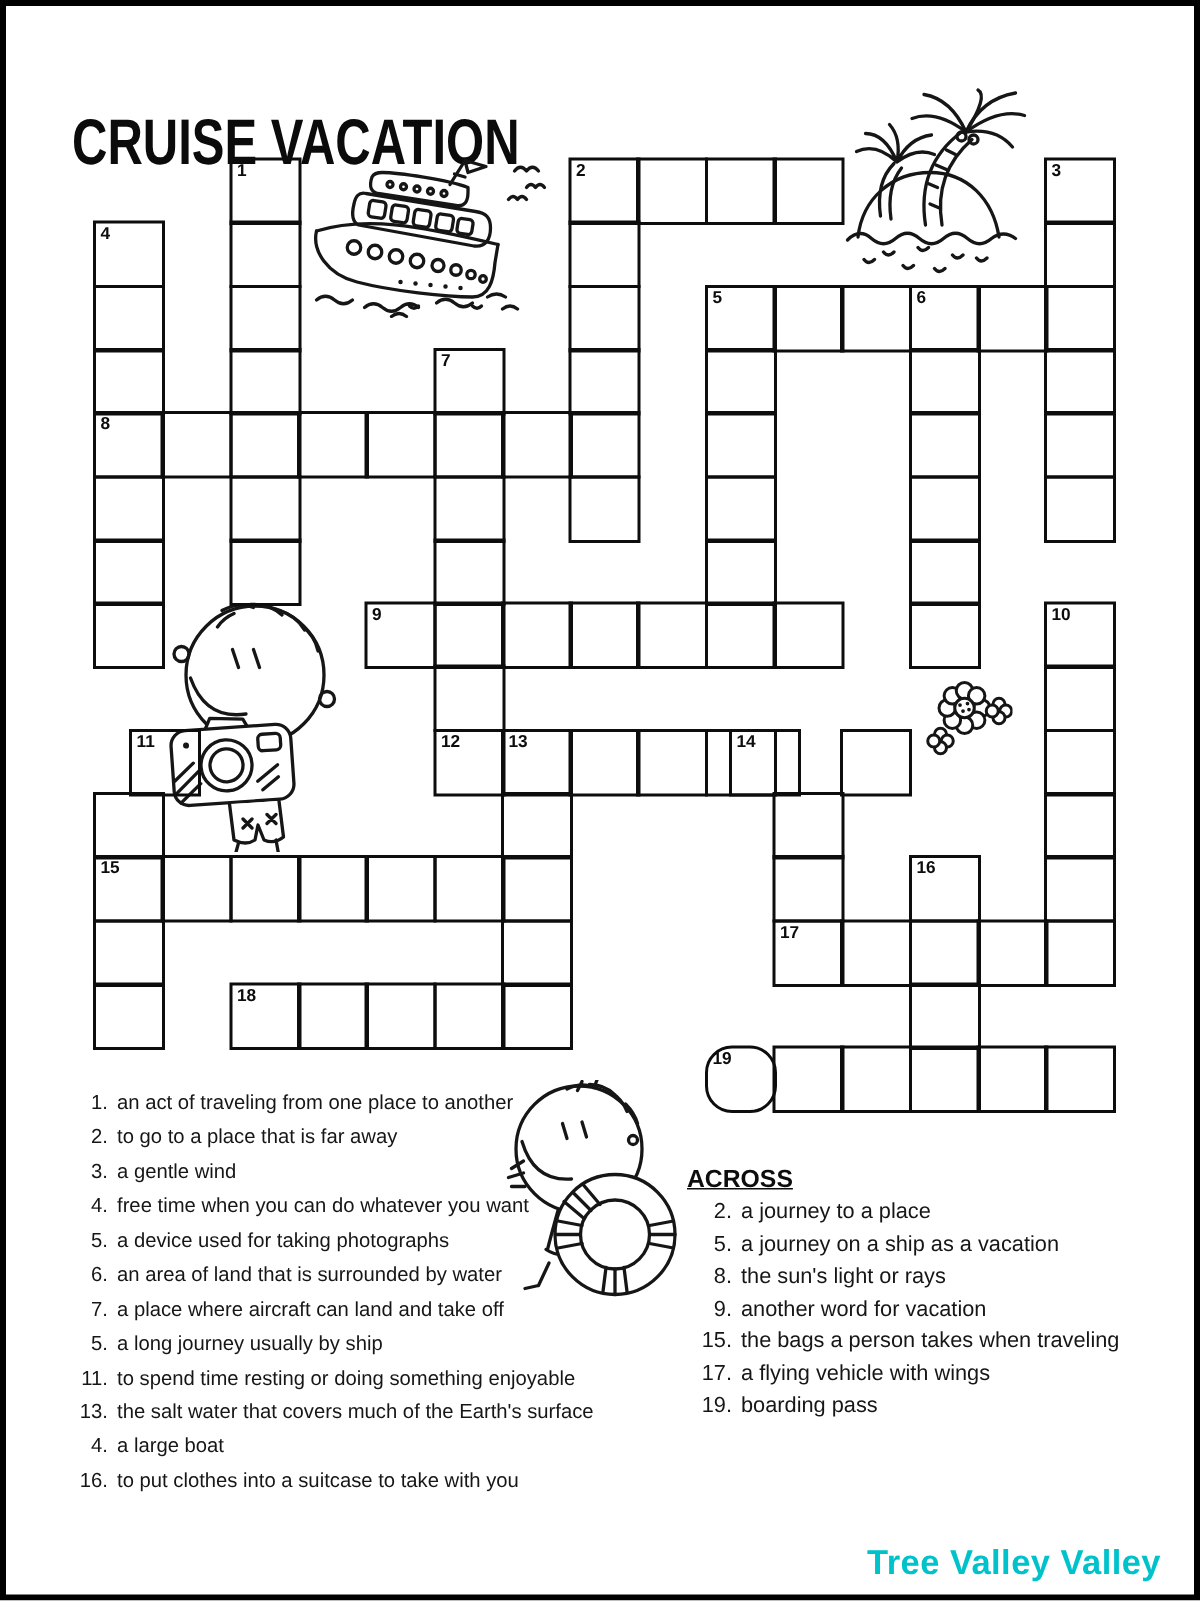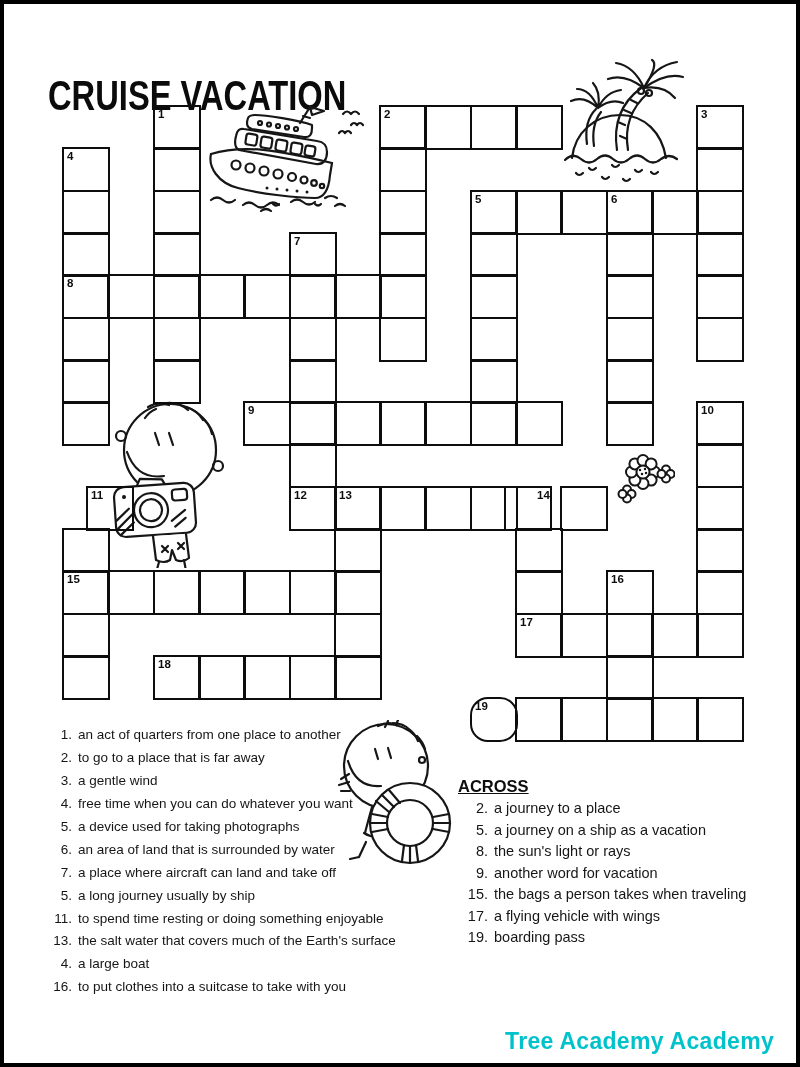--- a/index.html
+++ b/index.html
@@ -264,21 +264,21 @@
     </div>
     <div class="cell" style="left: 289px; top: 486px;">
       <span class="n">12</span>
     </div>
     <div class="cell" style="left: 334px; top: 486px;">
       <span class="n">13</span>
     </div>
     <div class="cell" style="left: 379px; top: 486px;"></div>
     <div class="cell" style="left: 424px; top: 486px;"></div>
     <div class="cell" style="left: 470px; top: 486px;"></div>
-    <div class="cell" style="left: 504px; top: 486px; padding-left: 28px;">
+    <div class="cell" style="left: 486px; top: 486px;">
       <span class="n">14</span>
     </div>
     <div class="cell" style="left: 560px; top: 486px;"></div>
     <div class="cell" style="left: 696px; top: 486px;"></div>
     <div class="cell" style="left: 62px; top: 528px;"></div>
     <div class="cell" style="left: 334px; top: 528px;"></div>
     <div class="cell" style="left: 515px; top: 528px;"></div>
     <div class="cell" style="left: 696px; top: 528px;"></div>
     <div class="cell" style="left: 62px; top: 570px;">
       <span class="n">15</span>
@@ -319,21 +319,21 @@
     <div class="cell" style="left: 560px; top: 697px;"></div>
     <div class="cell" style="left: 606px; top: 697px;"></div>
     <div class="cell" style="left: 651px; top: 697px;"></div>
     <div class="cell" style="left: 696px; top: 697px;"></div>
   </div>
 
 <div class="clue-block" id="down-block">
   <div class="list">
       <div class="clue">
         <span class="num">1.</span>
-        <span class="txt">an act of quarters from one place to another</span>
+        <span class="txt">an act of traveling from one place to another</span>
       </div>
       <div class="clue">
         <span class="num">2.</span>
         <span class="txt">to go to a place that is far away</span>
       </div>
       <div class="clue">
         <span class="num">3.</span>
         <span class="txt">a gentle wind</span>
       </div>
       <div class="clue">
@@ -402,13 +402,13 @@
         <span class="num">17.</span>
         <span class="txt">a flying vehicle with wings</span>
       </div>
       <div class="clue">
         <span class="num">19.</span>
         <span class="txt">boarding pass</span>
       </div>
     </div>
 </div>
 
-<div class="footer" style="color: rgb(0, 194, 203);">Tree Academy Academy</div>
+<div class="footer" style="color: rgb(0, 194, 203);">Tree Valley Valley</div>
 
 </body></html>

